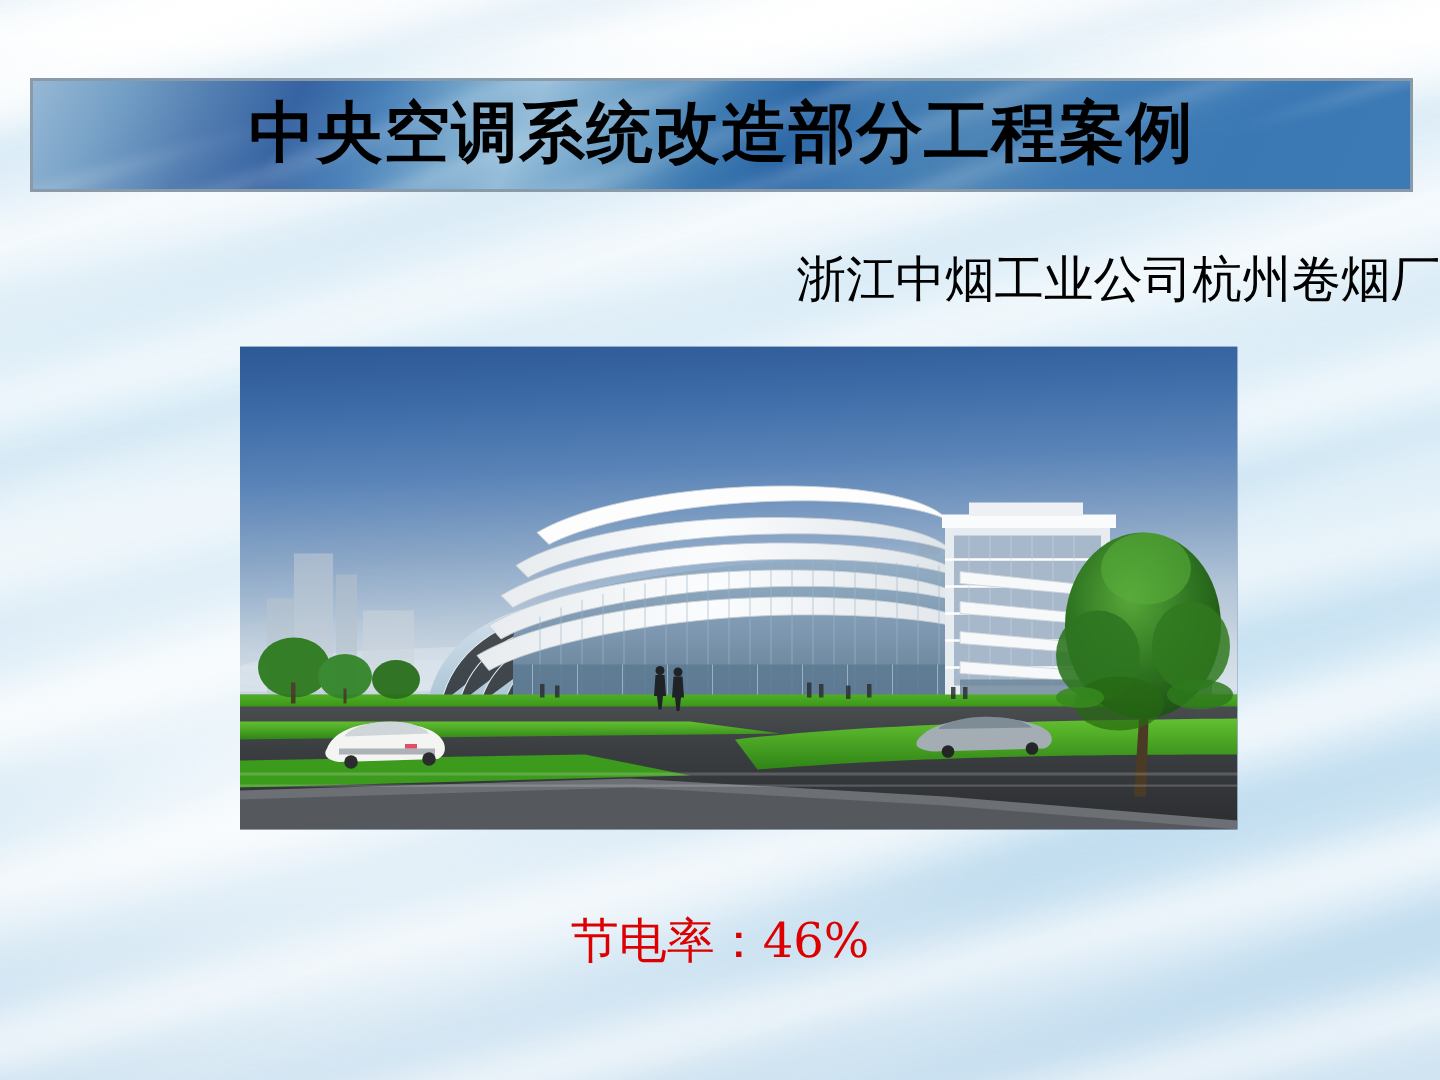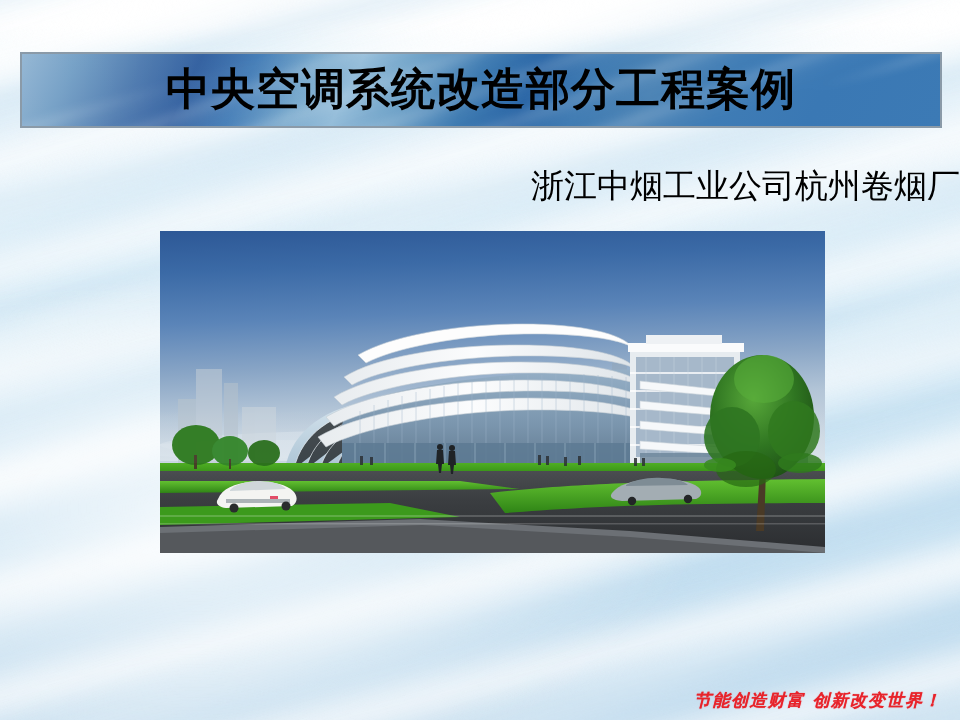--- a/index.html
+++ b/index.html
@@ -453,16 +453,16 @@
         <ellipse cx="560" cy="234" rx="16" ry="7" fill="#37891f"></ellipse>
       </g>
 
       <g opacity=".18">
         <rect x="0" y="284" width="665" height="2" fill="#ffffff"></rect>
         <rect x="0" y="292" width="665" height="1.5" fill="#ffffff"></rect>
       </g>
     </svg>
   </div>
 
-
-  <div class="slogan">节能创造财富 创新改变世界！</div>
+  <div class="rate">节电率：46%</div>
+
 
 </div>
 
 </body></html>

